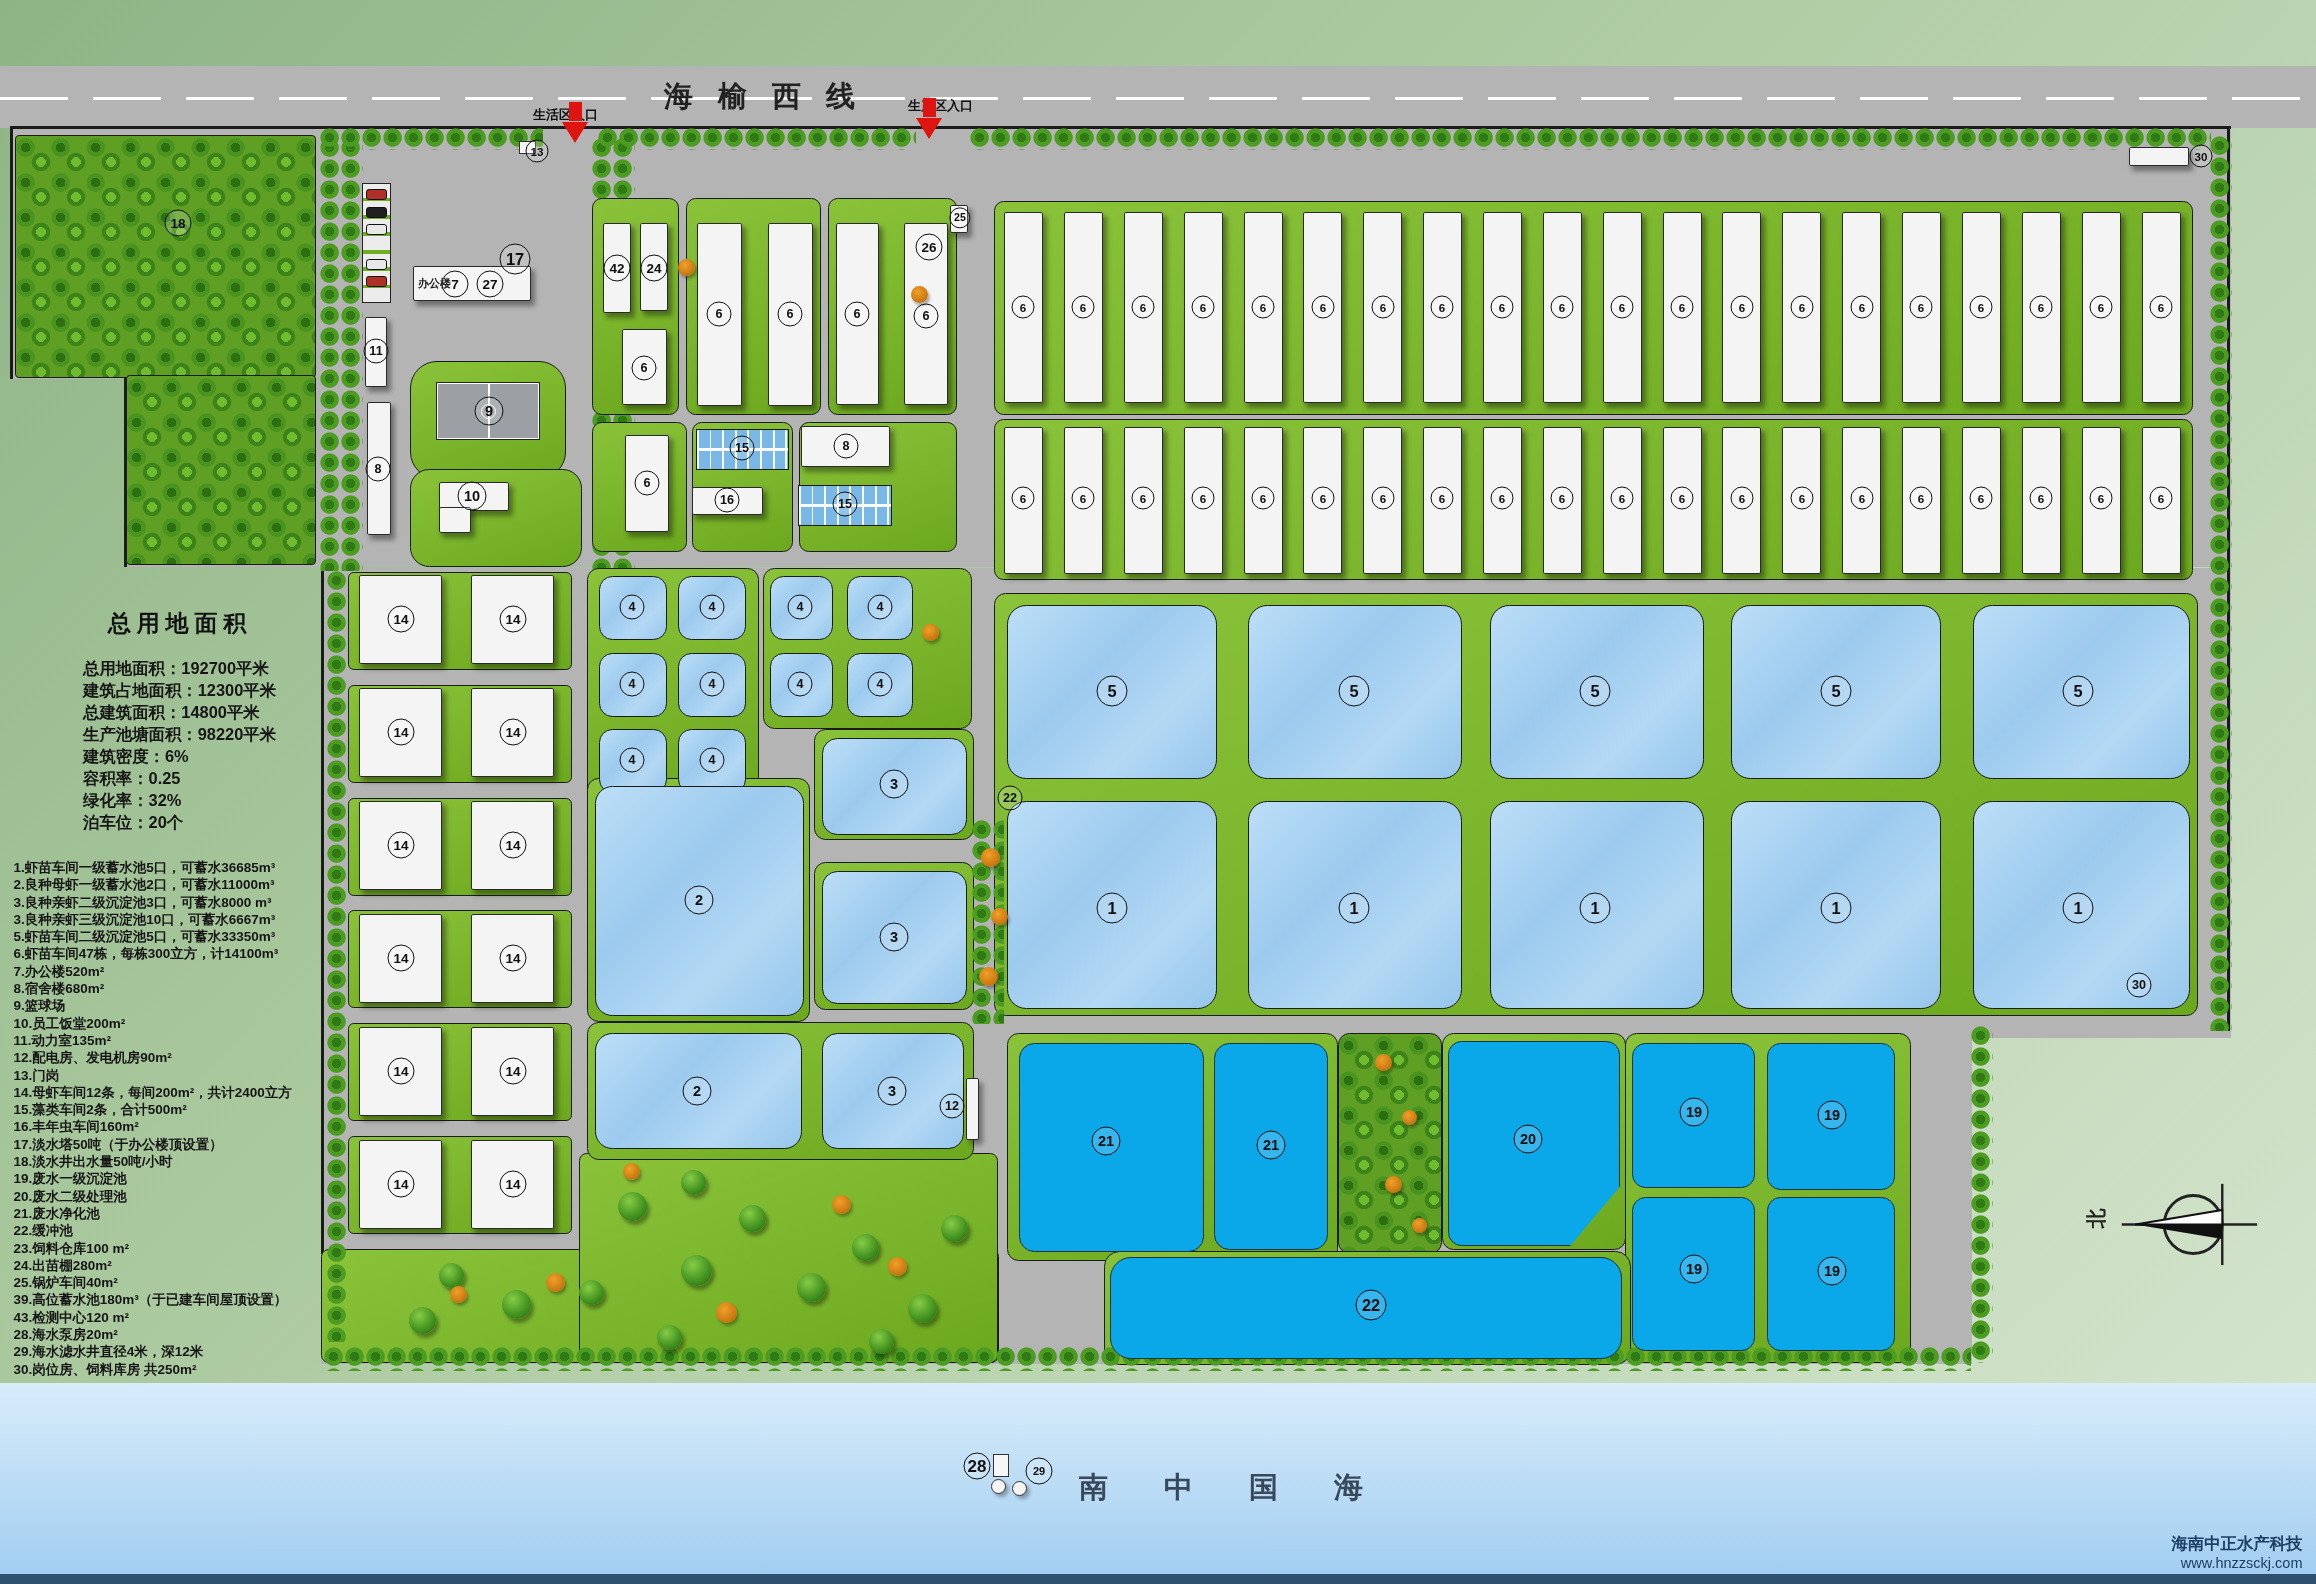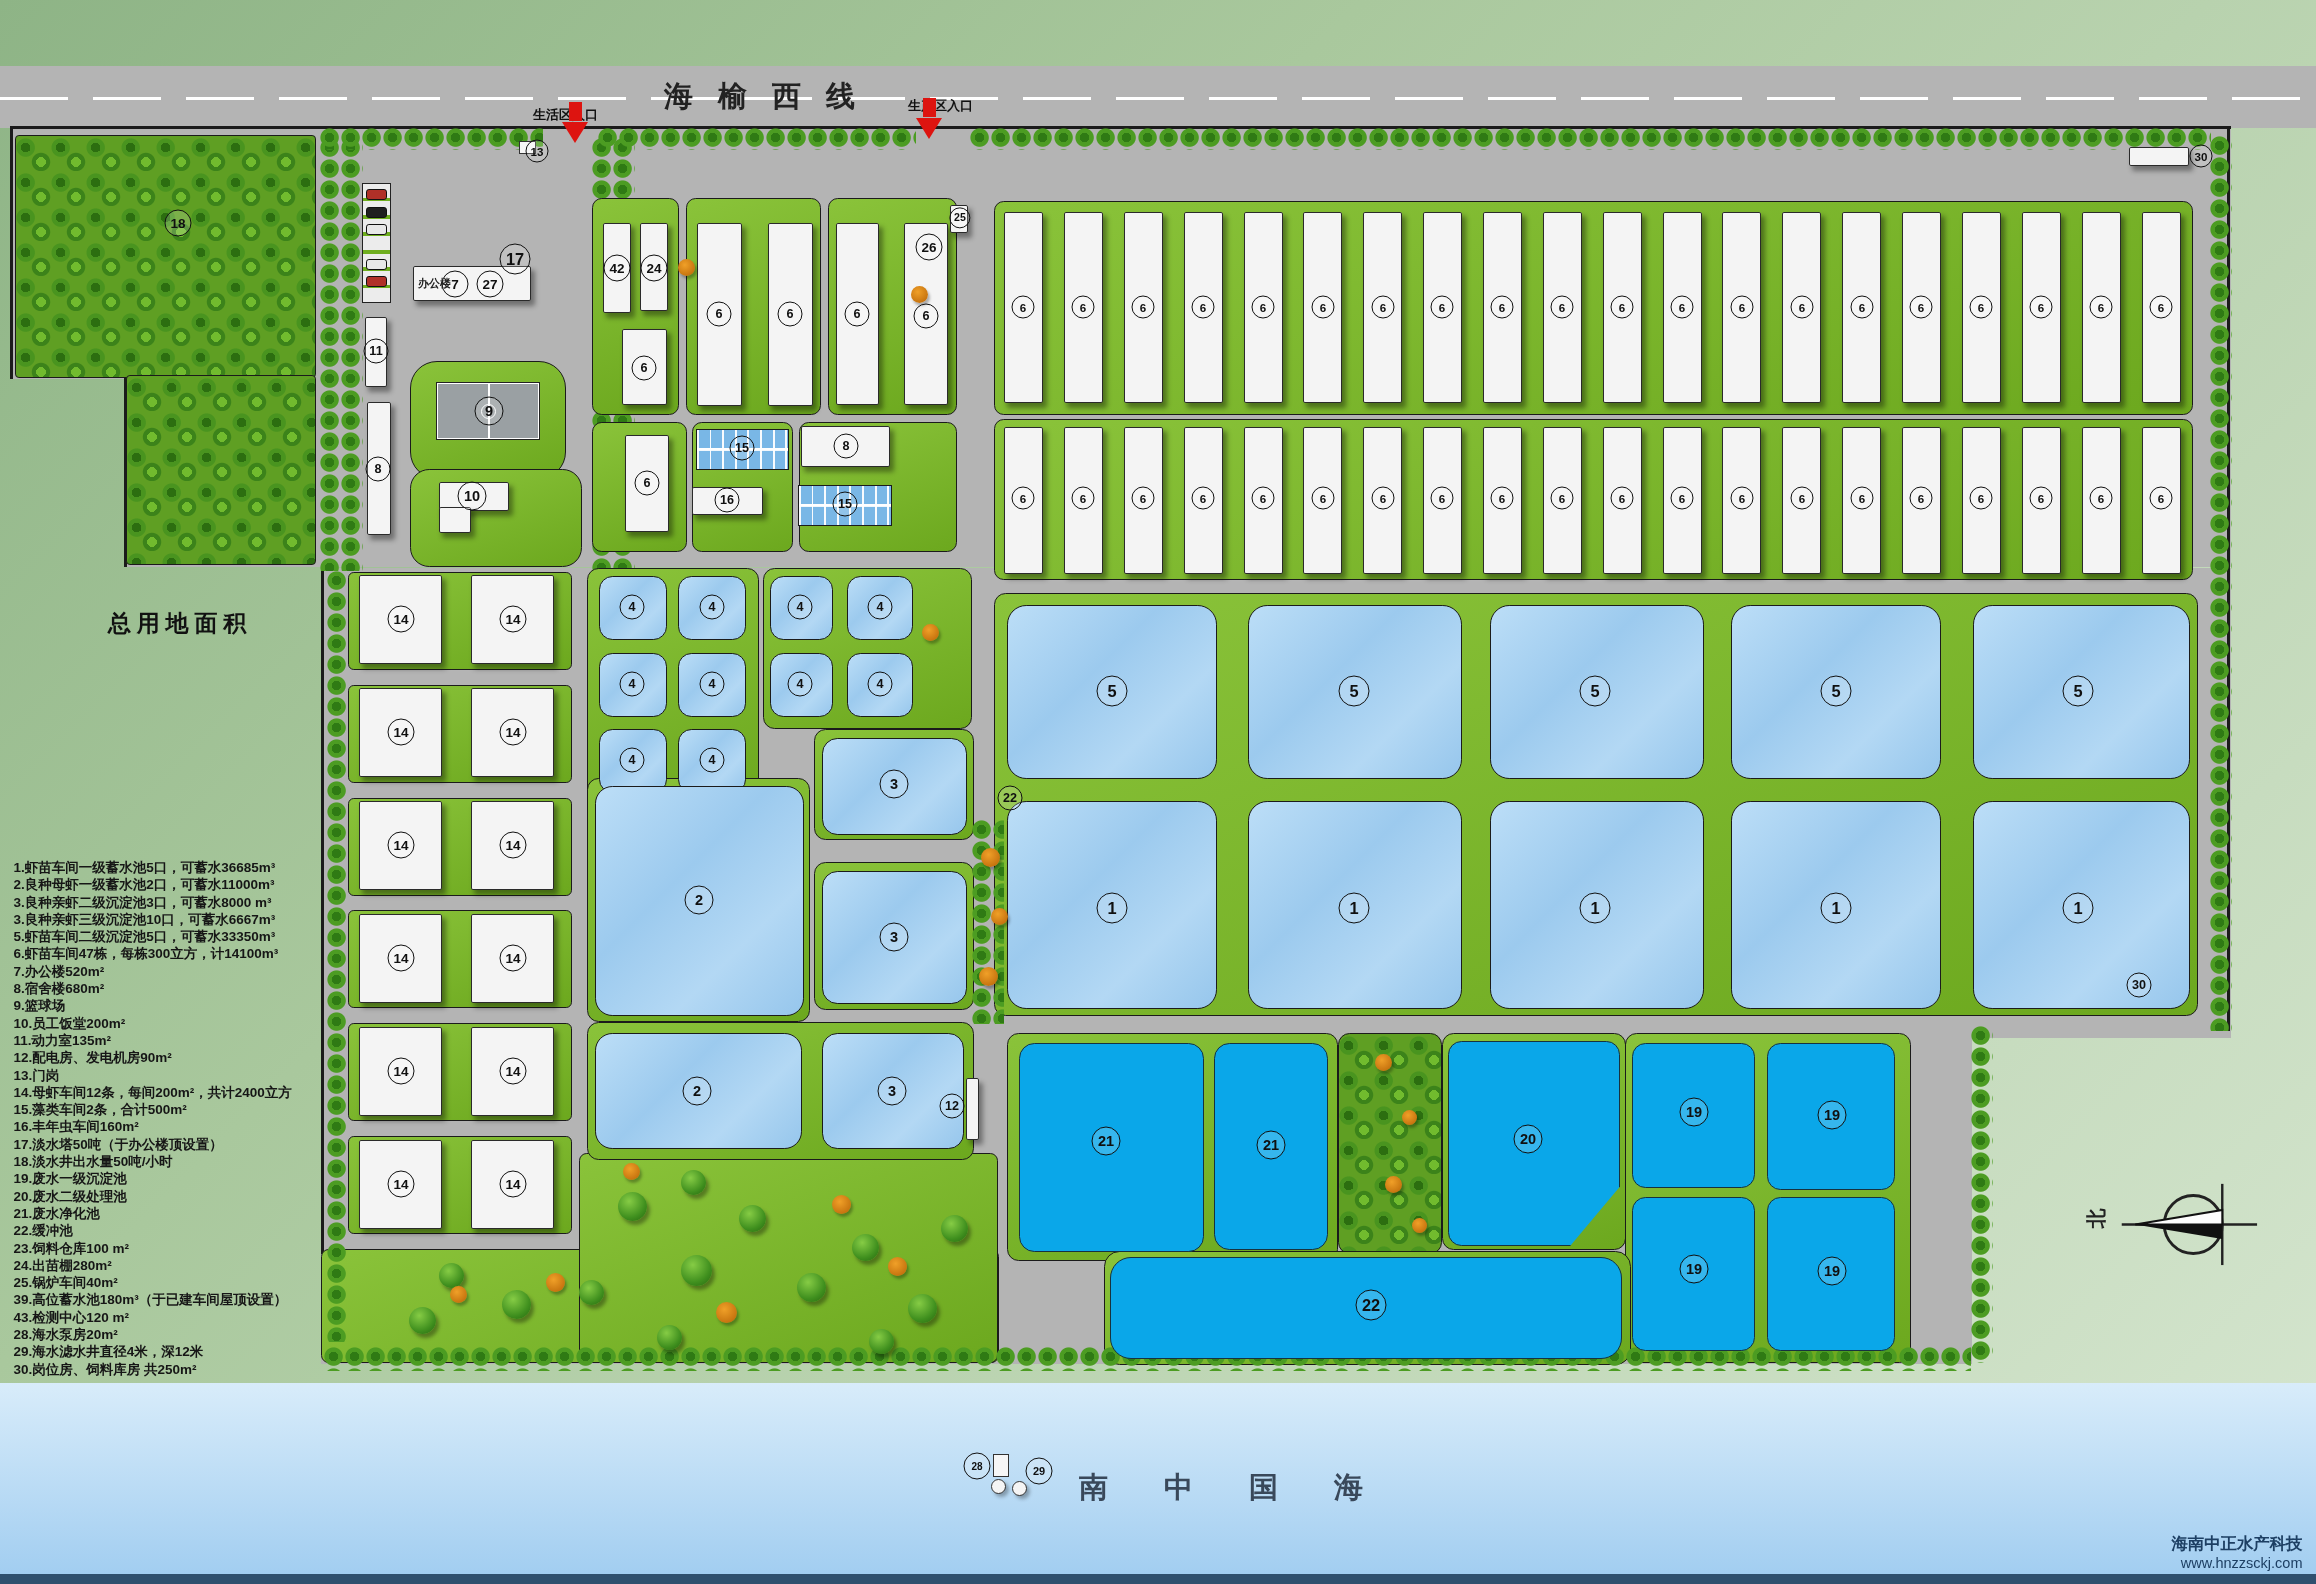--- a/index.html
+++ b/index.html
@@ -385,28 +385,38 @@
       <div class="marker" style="left: 1010px; top: 798px; width: 23px; height: 23px; font-size: 12.6px;">22</div>
       <div class="marker" style="left: 952px; top: 1106px; width: 23px; height: 23px; font-size: 12.6px;">12</div>
       <div class="marker" style="left: 1106px; top: 1141px; width: 27px; height: 27px; font-size: 14.5px;">21</div>
       <div class="marker" style="left: 1271px; top: 1145px; width: 27px; height: 27px; font-size: 14.5px;">21</div>
       <div class="marker" style="left: 1528px; top: 1139px; width: 27px; height: 27px; font-size: 14.5px;">20</div>
       <div class="marker" style="left: 1694px; top: 1112px; width: 27px; height: 27px; font-size: 14.5px;">19</div>
       <div class="marker" style="left: 1832px; top: 1115px; width: 27px; height: 27px; font-size: 14.5px;">19</div>
       <div class="marker" style="left: 1694px; top: 1269px; width: 27px; height: 27px; font-size: 14.5px;">19</div>
       <div class="marker" style="left: 1832px; top: 1271px; width: 27px; height: 27px; font-size: 14.5px;">19</div>
       <div class="marker" style="left: 1371px; top: 1305px; width: 29px; height: 29px; font-size: 16.4px;">22</div>
-      <div class="marker" style="left: 977px; top: 1466px; width: 25px; height: 25px; font-size: 10px;">28</div>
+      <div class="marker" style="left: 977px; top: 1466px; width: 25px; height: 25px; font-size: 17px;">28</div>
       <div class="marker" style="left: 1039px; top: 1471px; width: 25px; height: 25px; font-size: 11px;">29</div>
       <div class="marker" style="left: 2139px; top: 985px; width: 23px; height: 23px; font-size: 12.6px;">30</div>
     </div>
 
   <div class="abs office-label">办公楼</div>
 
   <div class="abs tech-title">总用地面积</div>
+  <div class="abs tech-lines">
+      <div>总用地面积：192700平米</div>
+      <div>建筑占地面积：12300平米</div>
+      <div>总建筑面积：14800平米</div>
+      <div>生产池塘面积：98220平米</div>
+      <div>建筑密度：6%</div>
+      <div>容积率：0.25</div>
+      <div>绿化率：32%</div>
+      <div>泊车位：20个</div>
+    </div>
   <div class="abs legend">
       <div>1.虾苗车间一级蓄水池5口，可蓄水36685m³</div>
       <div>2.良种母虾一级蓄水池2口，可蓄水11000m³</div>
       <div>3.良种亲虾二级沉淀池3口，可蓄水8000 m³</div>
       <div>3.良种亲虾三级沉淀池10口，可蓄水6667m³</div>
       <div>5.虾苗车间二级沉淀池5口，可蓄水33350m³</div>
       <div>6.虾苗车间47栋，每栋300立方，计14100m³</div>
       <div>7.办公楼520m²</div>
       <div>8.宿舍楼680m²</div>
       <div>9.篮球场</div>

